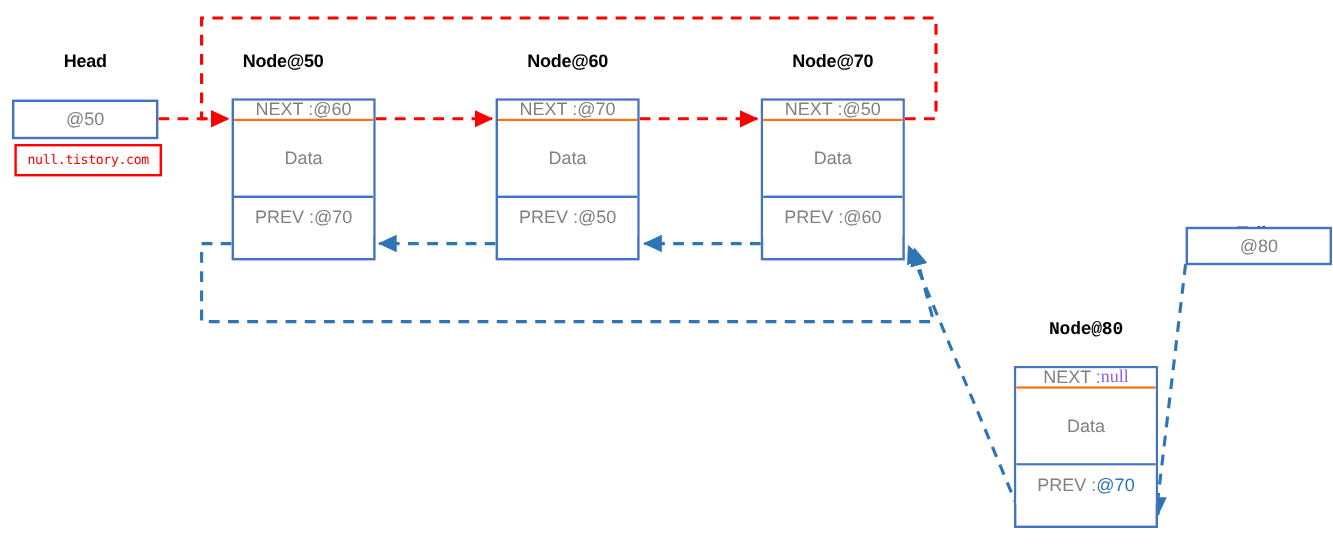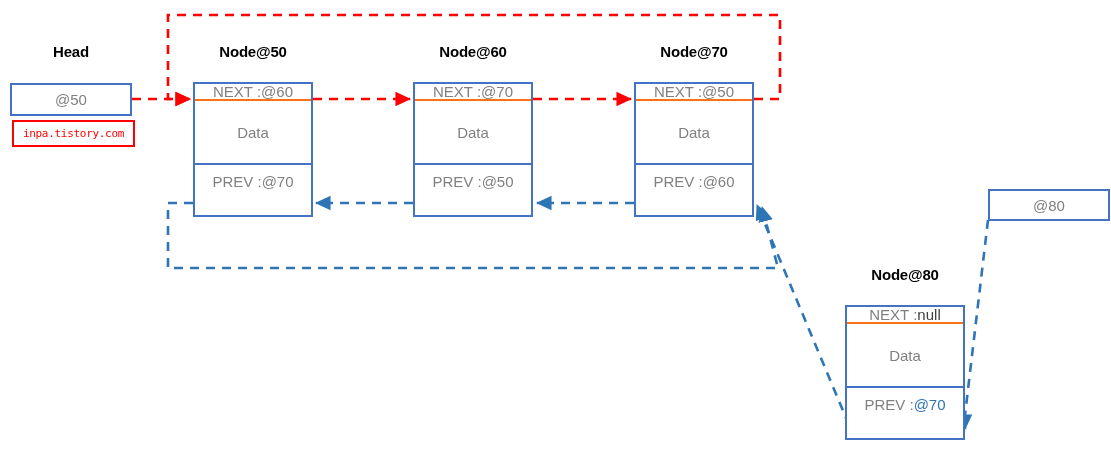--- a/index.html
+++ b/index.html
@@ -78,21 +78,21 @@
     border: 2px solid #ff0000;
     background: #ffffff;
     color: #ff0000;
     font-family: "DejaVu Sans Mono", monospace;
     font-size: 11px;
     display: flex;
     align-items: center;
     justify-content: center;
     letter-spacing: -0.3px;
   }
-  .red-val { color: #404040; }
+  .red-val { color: #8b5cf6; font-family: Liberation Serif, serif; }
   .blue-val { color: #2e75b6; }
 </style>
 </head>
 <body>
 
 <div id="canvas">
 
   <svg class="layer" viewBox="0 0 1111 455">
     <defs>
       <marker id="ah-red" markerWidth="7" markerHeight="7" refX="5.6" refY="3.2" orient="auto" markerUnits="strokeWidth">
@@ -119,23 +119,23 @@
 
     <path d="M849,425 L757,205" stroke="#2e75b6" stroke-width="2.6" fill="none" stroke-dasharray="9,7" marker-end="url(#ah-blue)"></path>
 
     <path d="M988,220 L965,415 L965,429" stroke="#2e75b6" stroke-width="2.6" fill="none" stroke-dasharray="9,7" marker-end="url(#ah-blue)"></path>
   </svg>
 
   <div class="title" style="left:10px; top:43px; width:122px;">Head</div>
   <div class="ptrbox" style="left:10px; top:83px; width:122px; height:33px;">
     <span>@50</span>
   </div>
-  <div class="watermark" style="left:12px; top:120px; width:123px; height:27px;">inpa.tistory.com</div>
+  <div class="watermark" style="left:12px; top:120px; width:123px; height:27px;">null.tistory.com</div>
 
-  <div class="title" style="left:193px; top:43px; width:120px;">Node@50</div>
+  <div class="title" style="left:176px; top:43px; width:120px;">Node@50</div>
   <div class="node" style="left:193px; top:82px; width:120px; height:135px;">
     <div class="cell next">
       <span>NEXT : </span>
       <span>@60</span>
     </div>
     <div class="cell data">Data</div>
     <div class="cell prev">
       <span>PREV : </span>
       <span>@70</span>
     </div>
@@ -160,21 +160,21 @@
       <span>NEXT : </span>
       <span>@50</span>
     </div>
     <div class="cell data">Data</div>
     <div class="cell prev">
       <span>PREV : </span>
       <span>@60</span>
     </div>
   </div>
 
-  <div class="title" style="left:845px; top:266px; width:120px;">Node@80</div>
+  <div class="title" style="left:845px; top:266px; width:120px;font-family:Liberation Mono, monospace;">Node@80</div>
   <div class="node" style="left:845px; top:305px; width:120px; height:135px;">
     <div class="cell next">
       <span>NEXT : </span>
       <span class="red-val">null</span>
     </div>
     <div class="cell data">Data</div>
     <div class="cell prev">
       <span>PREV : </span>
       <span class="blue-val">@70</span>
     </div>

